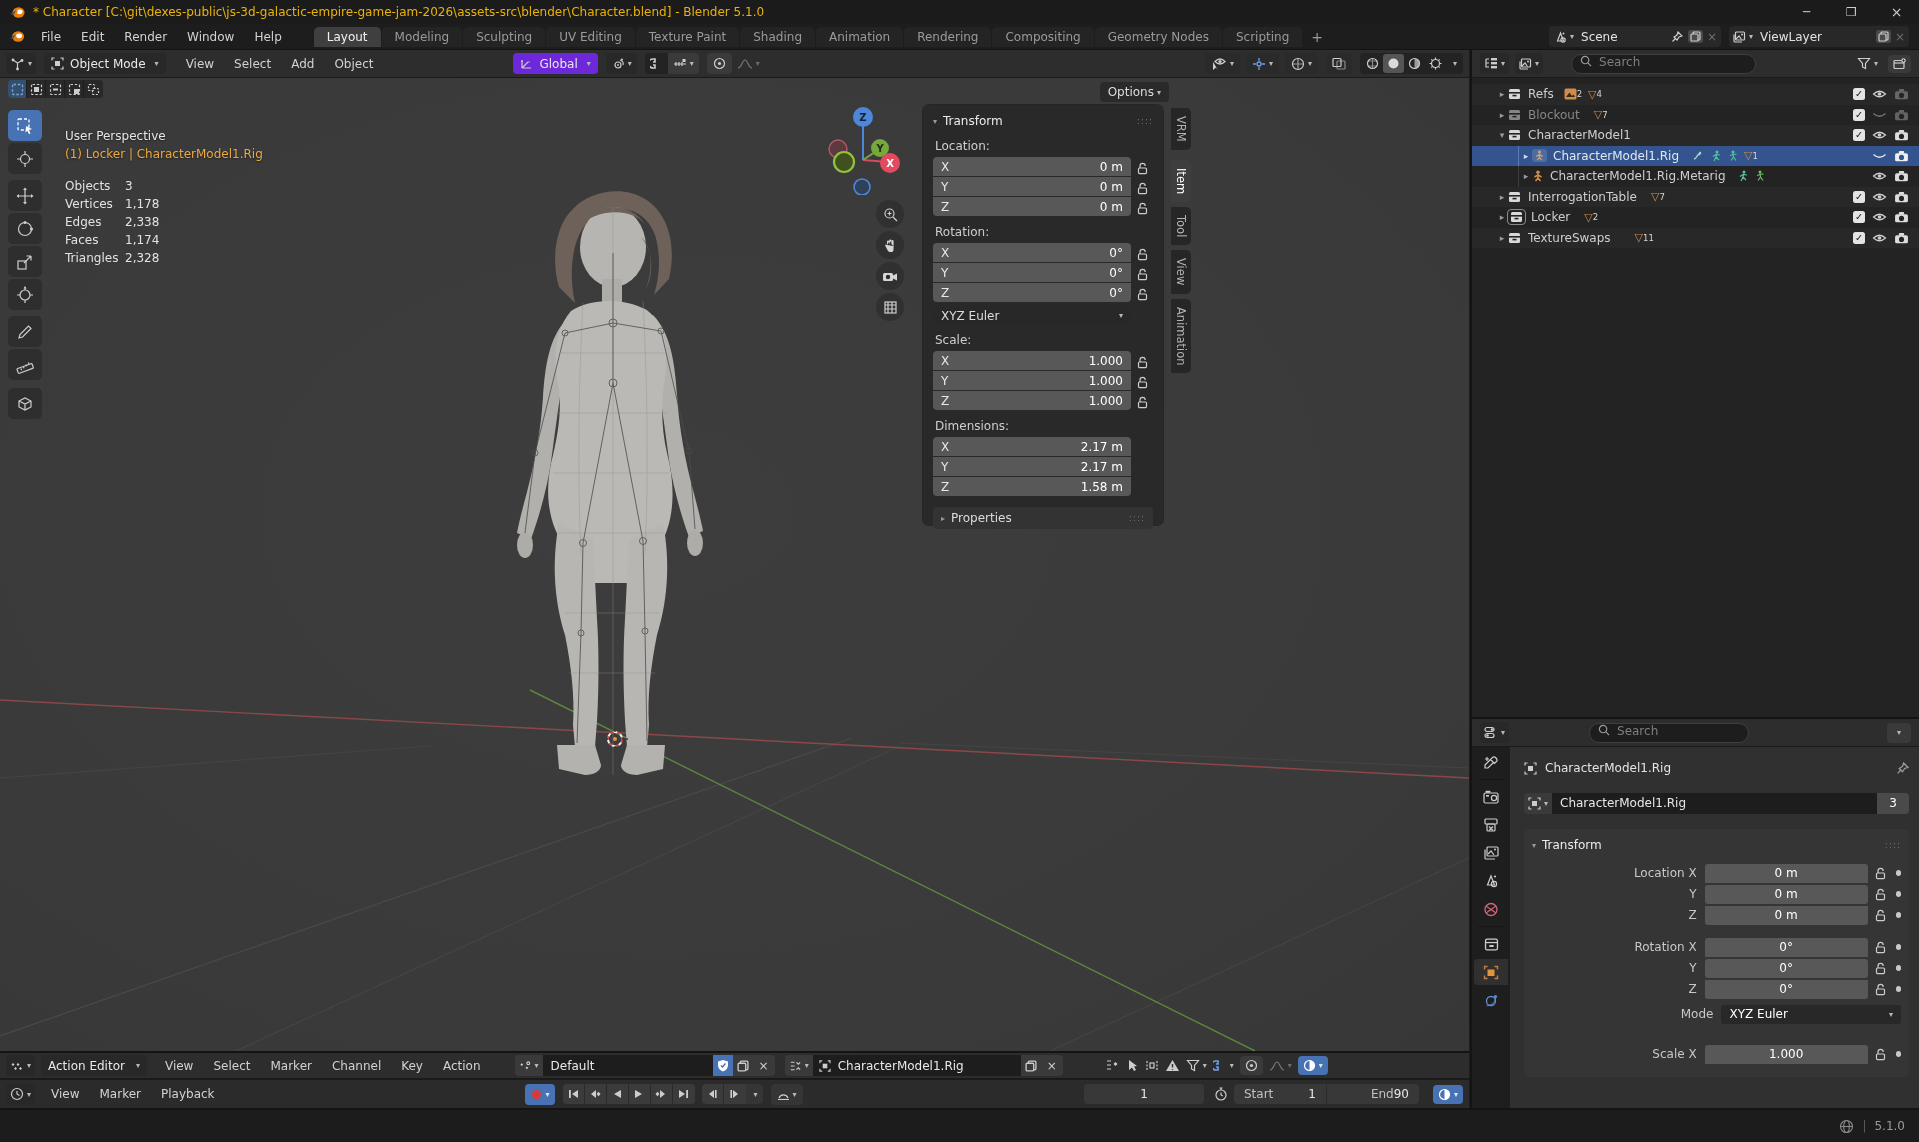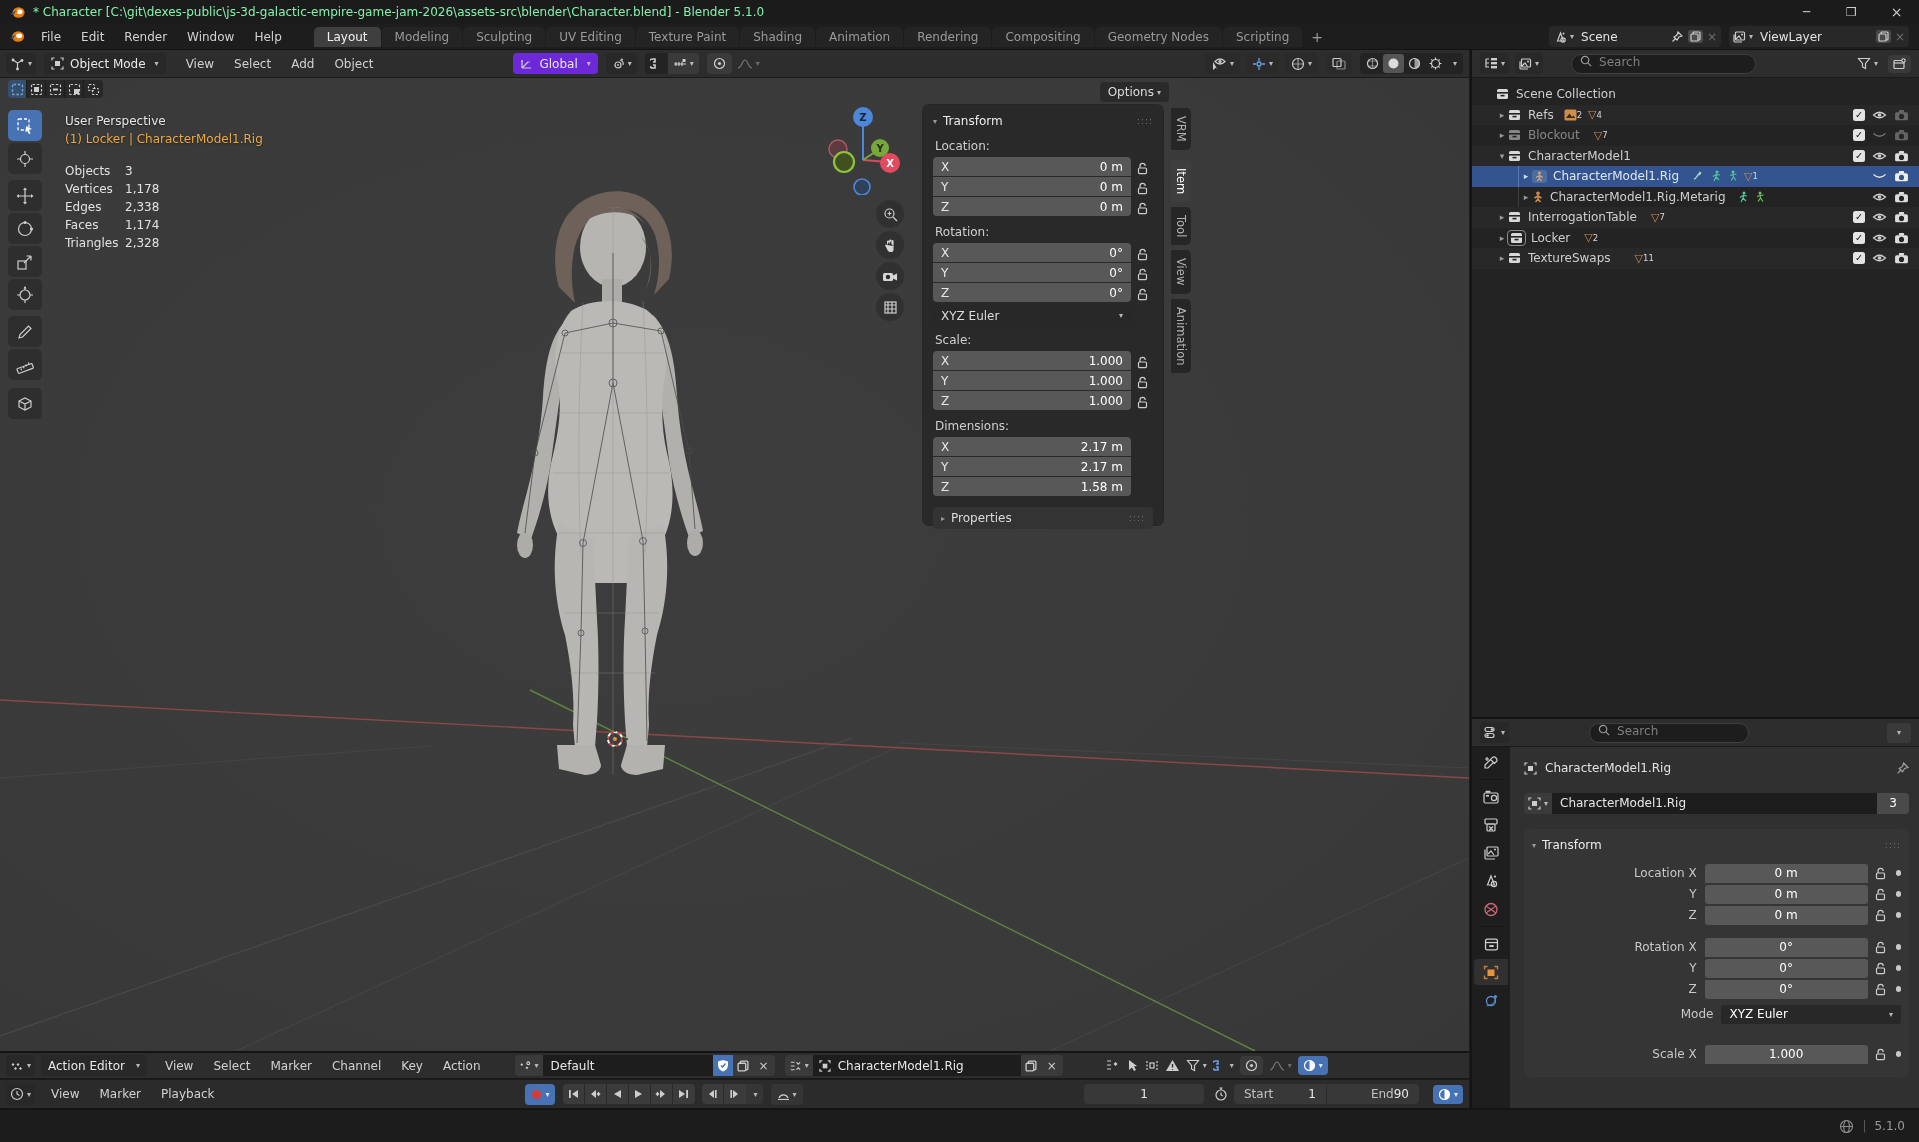--- a/index.html
+++ b/index.html
@@ -65,21 +65,21 @@
 
   <div class="abs row" style="left:0;top:0;width:1919px;height:24px;background:#1b1b1b;">
     <span style="margin:0 8px 0 10px">
       <svg width="15" height="13" viewBox="0 0 15 13">
           <ellipse cx="8.6" cy="6.5" rx="6" ry="5.2" fill="#e87d0d"></ellipse>
           <ellipse cx="9.6" cy="5.8" rx="3" ry="2.4" fill="#fff"></ellipse>
           <path d="M1 8 L7 3.5 L8 6 Z" fill="#e87d0d"></path>
           <path d="M0.5 8.5 L6 4 L4 8.5 Z" fill="#265787"></path>
         </svg>
     </span>
-    <span style="color:#86efac;font-size:12px">* Character [C:\git\dexes-public\js-3d-galactic-empire-game-jam-2026\assets-src\blender\Character.blend] - Blender 5.1.0</span>
+    <span style="color:#eab308;font-size:12px">* Character [C:\git\dexes-public\js-3d-galactic-empire-game-jam-2026\assets-src\blender\Character.blend] - Blender 5.1.0</span>
     <span style="flex:1"></span>
     <span class="row" style="width:45px;height:24px;justify-content:center;color:#cfcfcf">─</span>
     <span class="row" style="width:45px;height:24px;justify-content:center;color:#cfcfcf">❒</span>
     <span class="row" style="width:45px;height:24px;justify-content:center;color:#cfcfcf;font-size:14px">×</span>
   </div>
 
   <div class="abs row" style="left:0;top:24px;width:1919px;height:26px;background:#1d1d1d;border-bottom:1px solid #131313">
     <span style="margin:0 6px 0 9px">
       <svg width="16" height="13" viewBox="0 0 15 13">
           <ellipse cx="8.6" cy="6.5" rx="6" ry="5.2" fill="#e87d0d"></ellipse>
@@ -423,21 +423,21 @@
             <path d="M5 13 v-2 M8 12 v-2 M11 11 v-2 M14 10 v-2" transform="rotate(-20 9 12)" class="ic"></path>
           </svg>
         </div>
       <div class="toolbtn" style="margin-top:8px">
           <svg width="18" height="18" viewBox="0 0 18 18">
             <path d="M3 6 L9 3 L15 6 L15 12 L9 15 L3 12 Z M3 6 L9 9 L15 6 M9 9 V15" class="ic"></path>
           </svg>
         </div>
     </div>
 
-    <div class="abs" style="left:65px;top:34px;line-height:18px">
+    <div class="abs" style="left:65px;top:49px;line-height:18px">
       <div style="color:#e6e6e6;text-shadow:0 1px 2px rgba(0,0,0,.5)">User Perspective</div>
       <div style="color:#eda940;text-shadow:0 1px 2px rgba(0,0,0,.5)">(1) Locker | CharacterModel1.Rig</div>
       <div style="height:14px"></div>
       <div class="row">
           <span style="width:60px;color:#e2e2e2">Objects</span>
           <span style="color:#e2e2e2">3</span>
         </div>
       <div class="row">
           <span style="width:60px;color:#e2e2e2">Vertices</span>
           <span style="color:#e2e2e2">1,178</span>
@@ -683,28 +683,20 @@
             <rect x="1" y="2.5" width="10" height="8" rx="1" class="ic"></rect>
             <path d="M1 5 H11" class="ic"></path>
             <circle cx="10.5" cy="2.5" r="2.2" class="icf"></circle>
             <path d="M10.5 1.3 V3.7 M9.3 2.5 H11.7" stroke="#232323" stroke-width="0.9"></path>
           </svg>
       </span>
     </div>
 
     <div style="padding-top:6px">
 
-      <div class="orow" style="padding-left:24px">
-        <svg width="13" height="12" viewBox="0 0 13 12">
-            <rect x="1" y="1" width="11" height="10" rx="1.5" fill="#d8d8d8"></rect>
-            <rect x="1" y="4" width="11" height="1.6" fill="#232323"></rect>
-            <rect x="4.5" y="6.8" width="4" height="1.6" fill="#232323"></rect>
-          </svg>
-        <span style="margin-left:7px">Scene Collection</span>
-      </div>
 
       <div class="orow alt" style="padding-left:24px">
         <span class="oarr">▸</span>
         <svg width="13" height="12" viewBox="0 0 13 12">
             <rect x="1" y="1" width="11" height="10" rx="1.5" fill="#d8d8d8"></rect>
             <rect x="1" y="4" width="11" height="1.6" fill="#232323"></rect>
             <rect x="4.5" y="6.8" width="4" height="1.6" fill="#232323"></rect>
           </svg>
         <span style="margin-left:7px">Refs</span>
         <svg width="13" height="12" viewBox="0 0 13 12" style="margin-left:10px">

